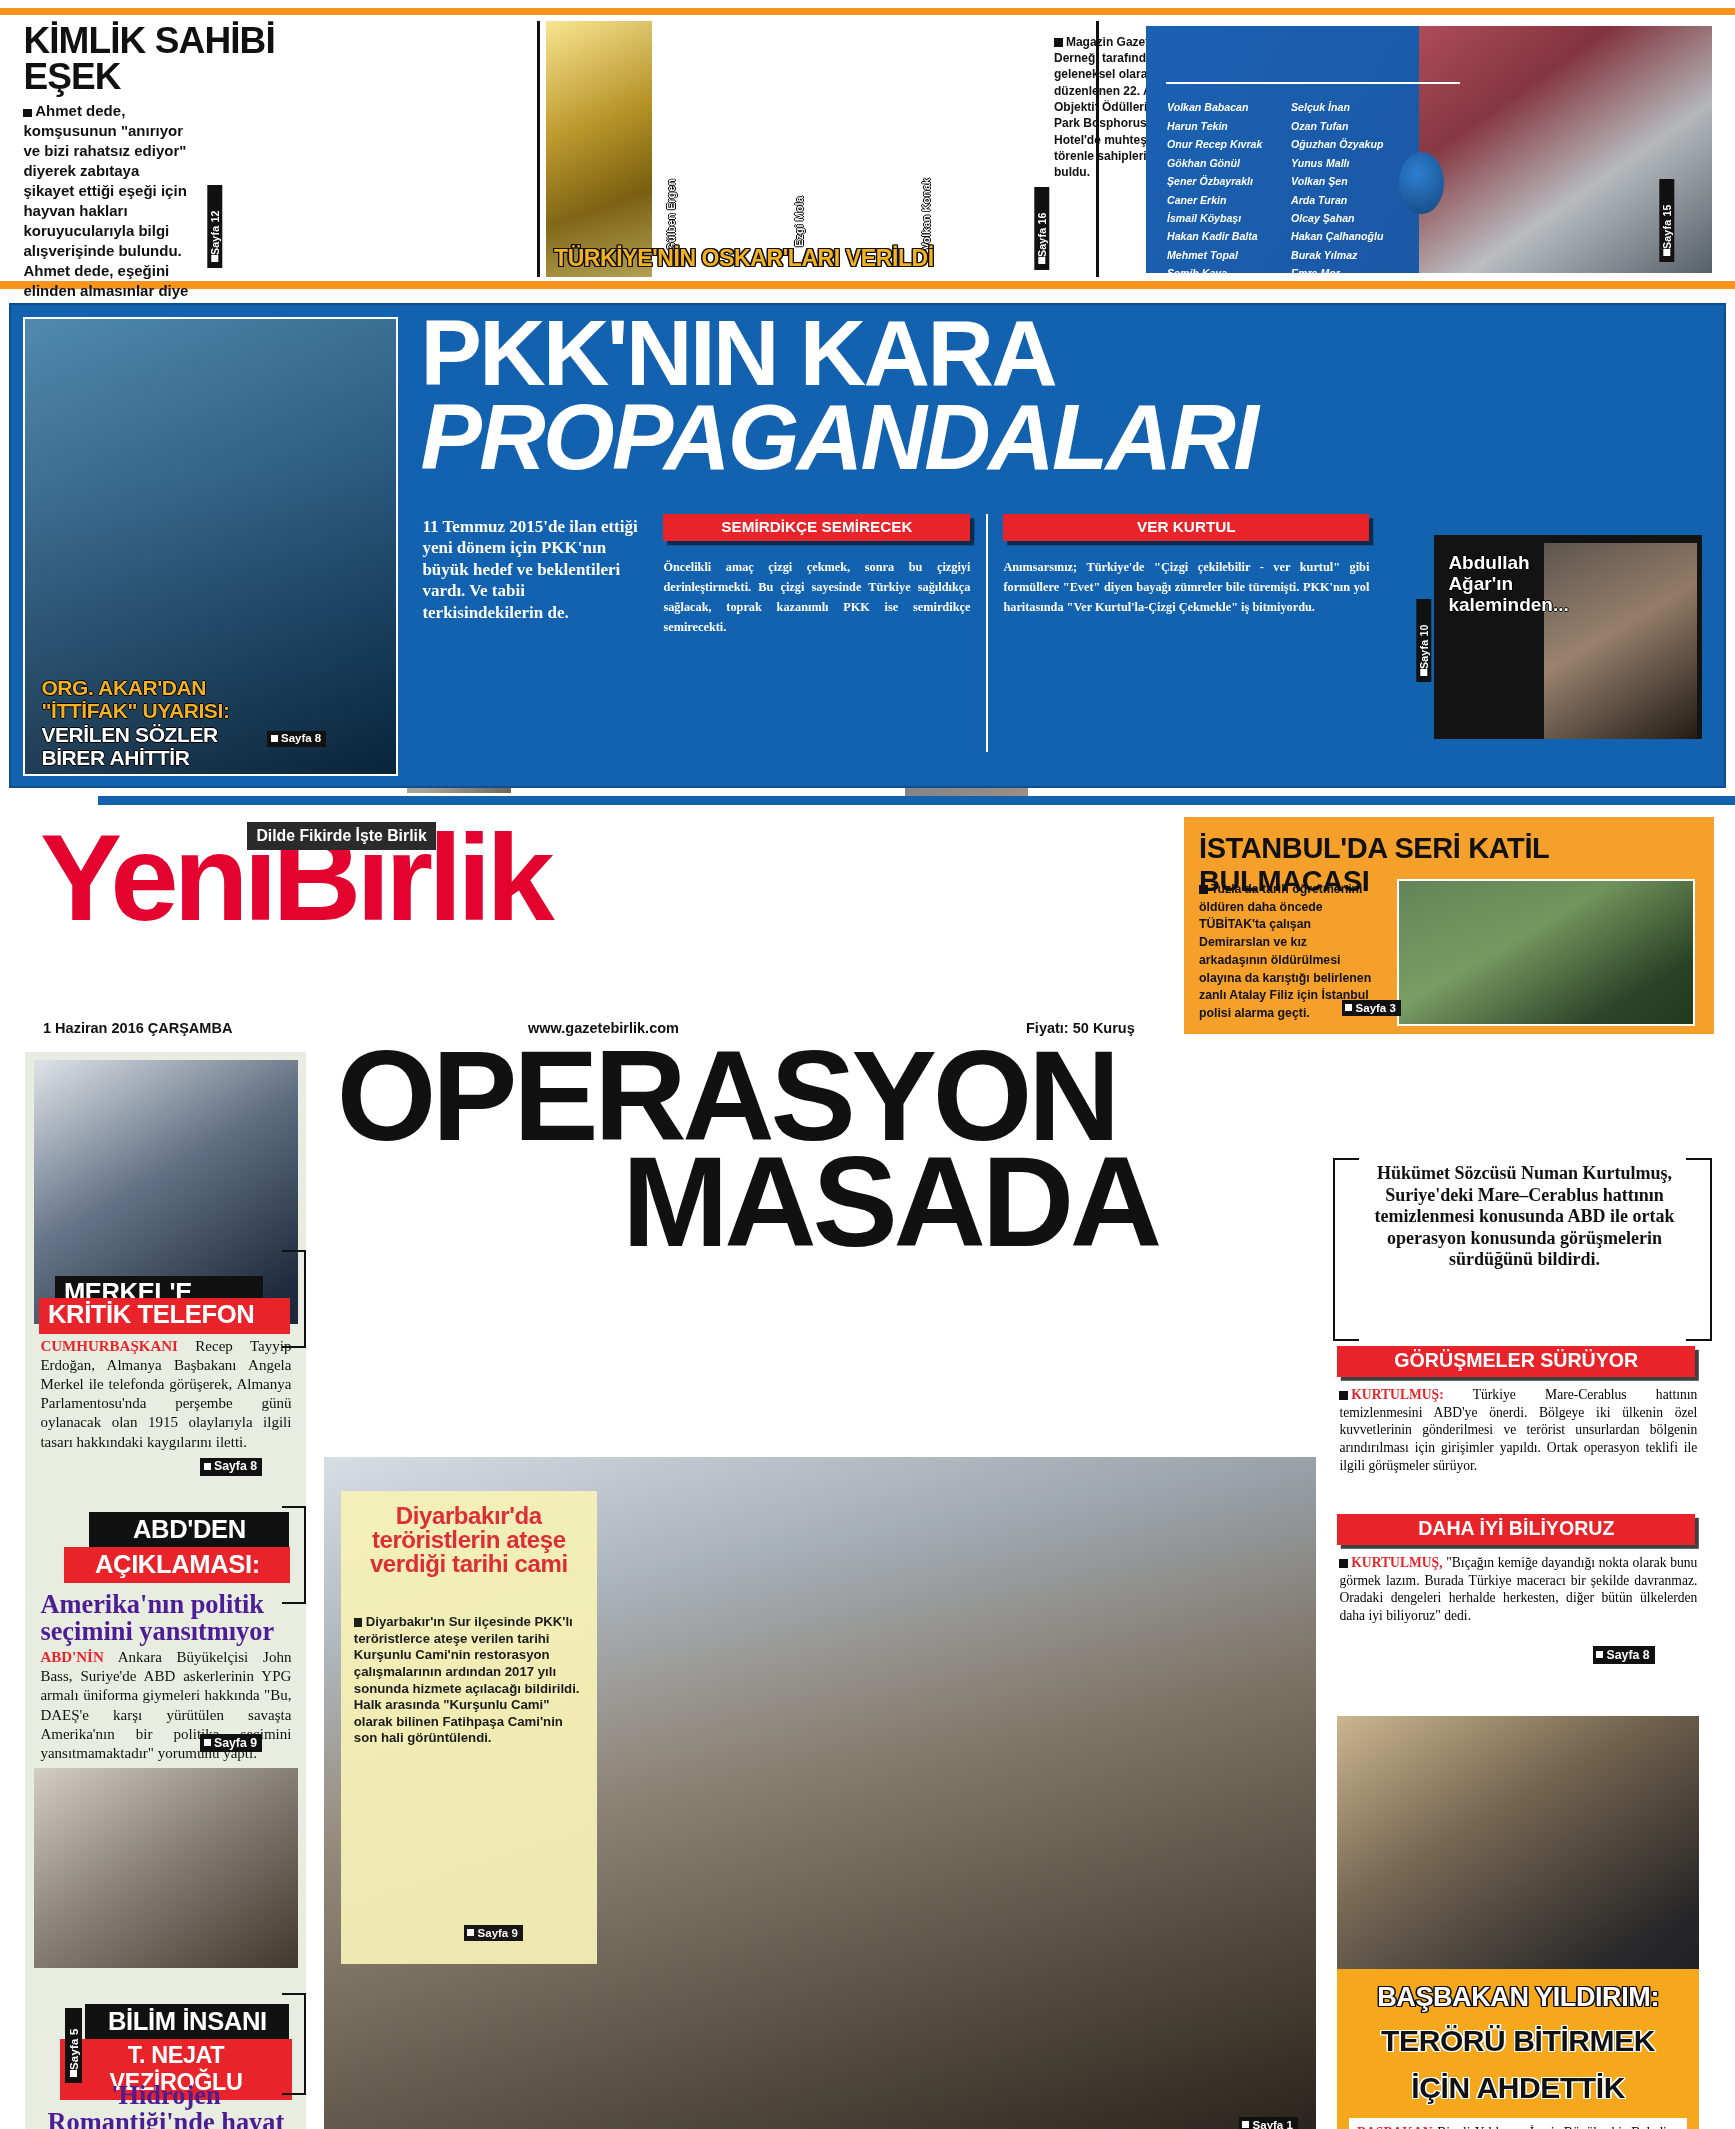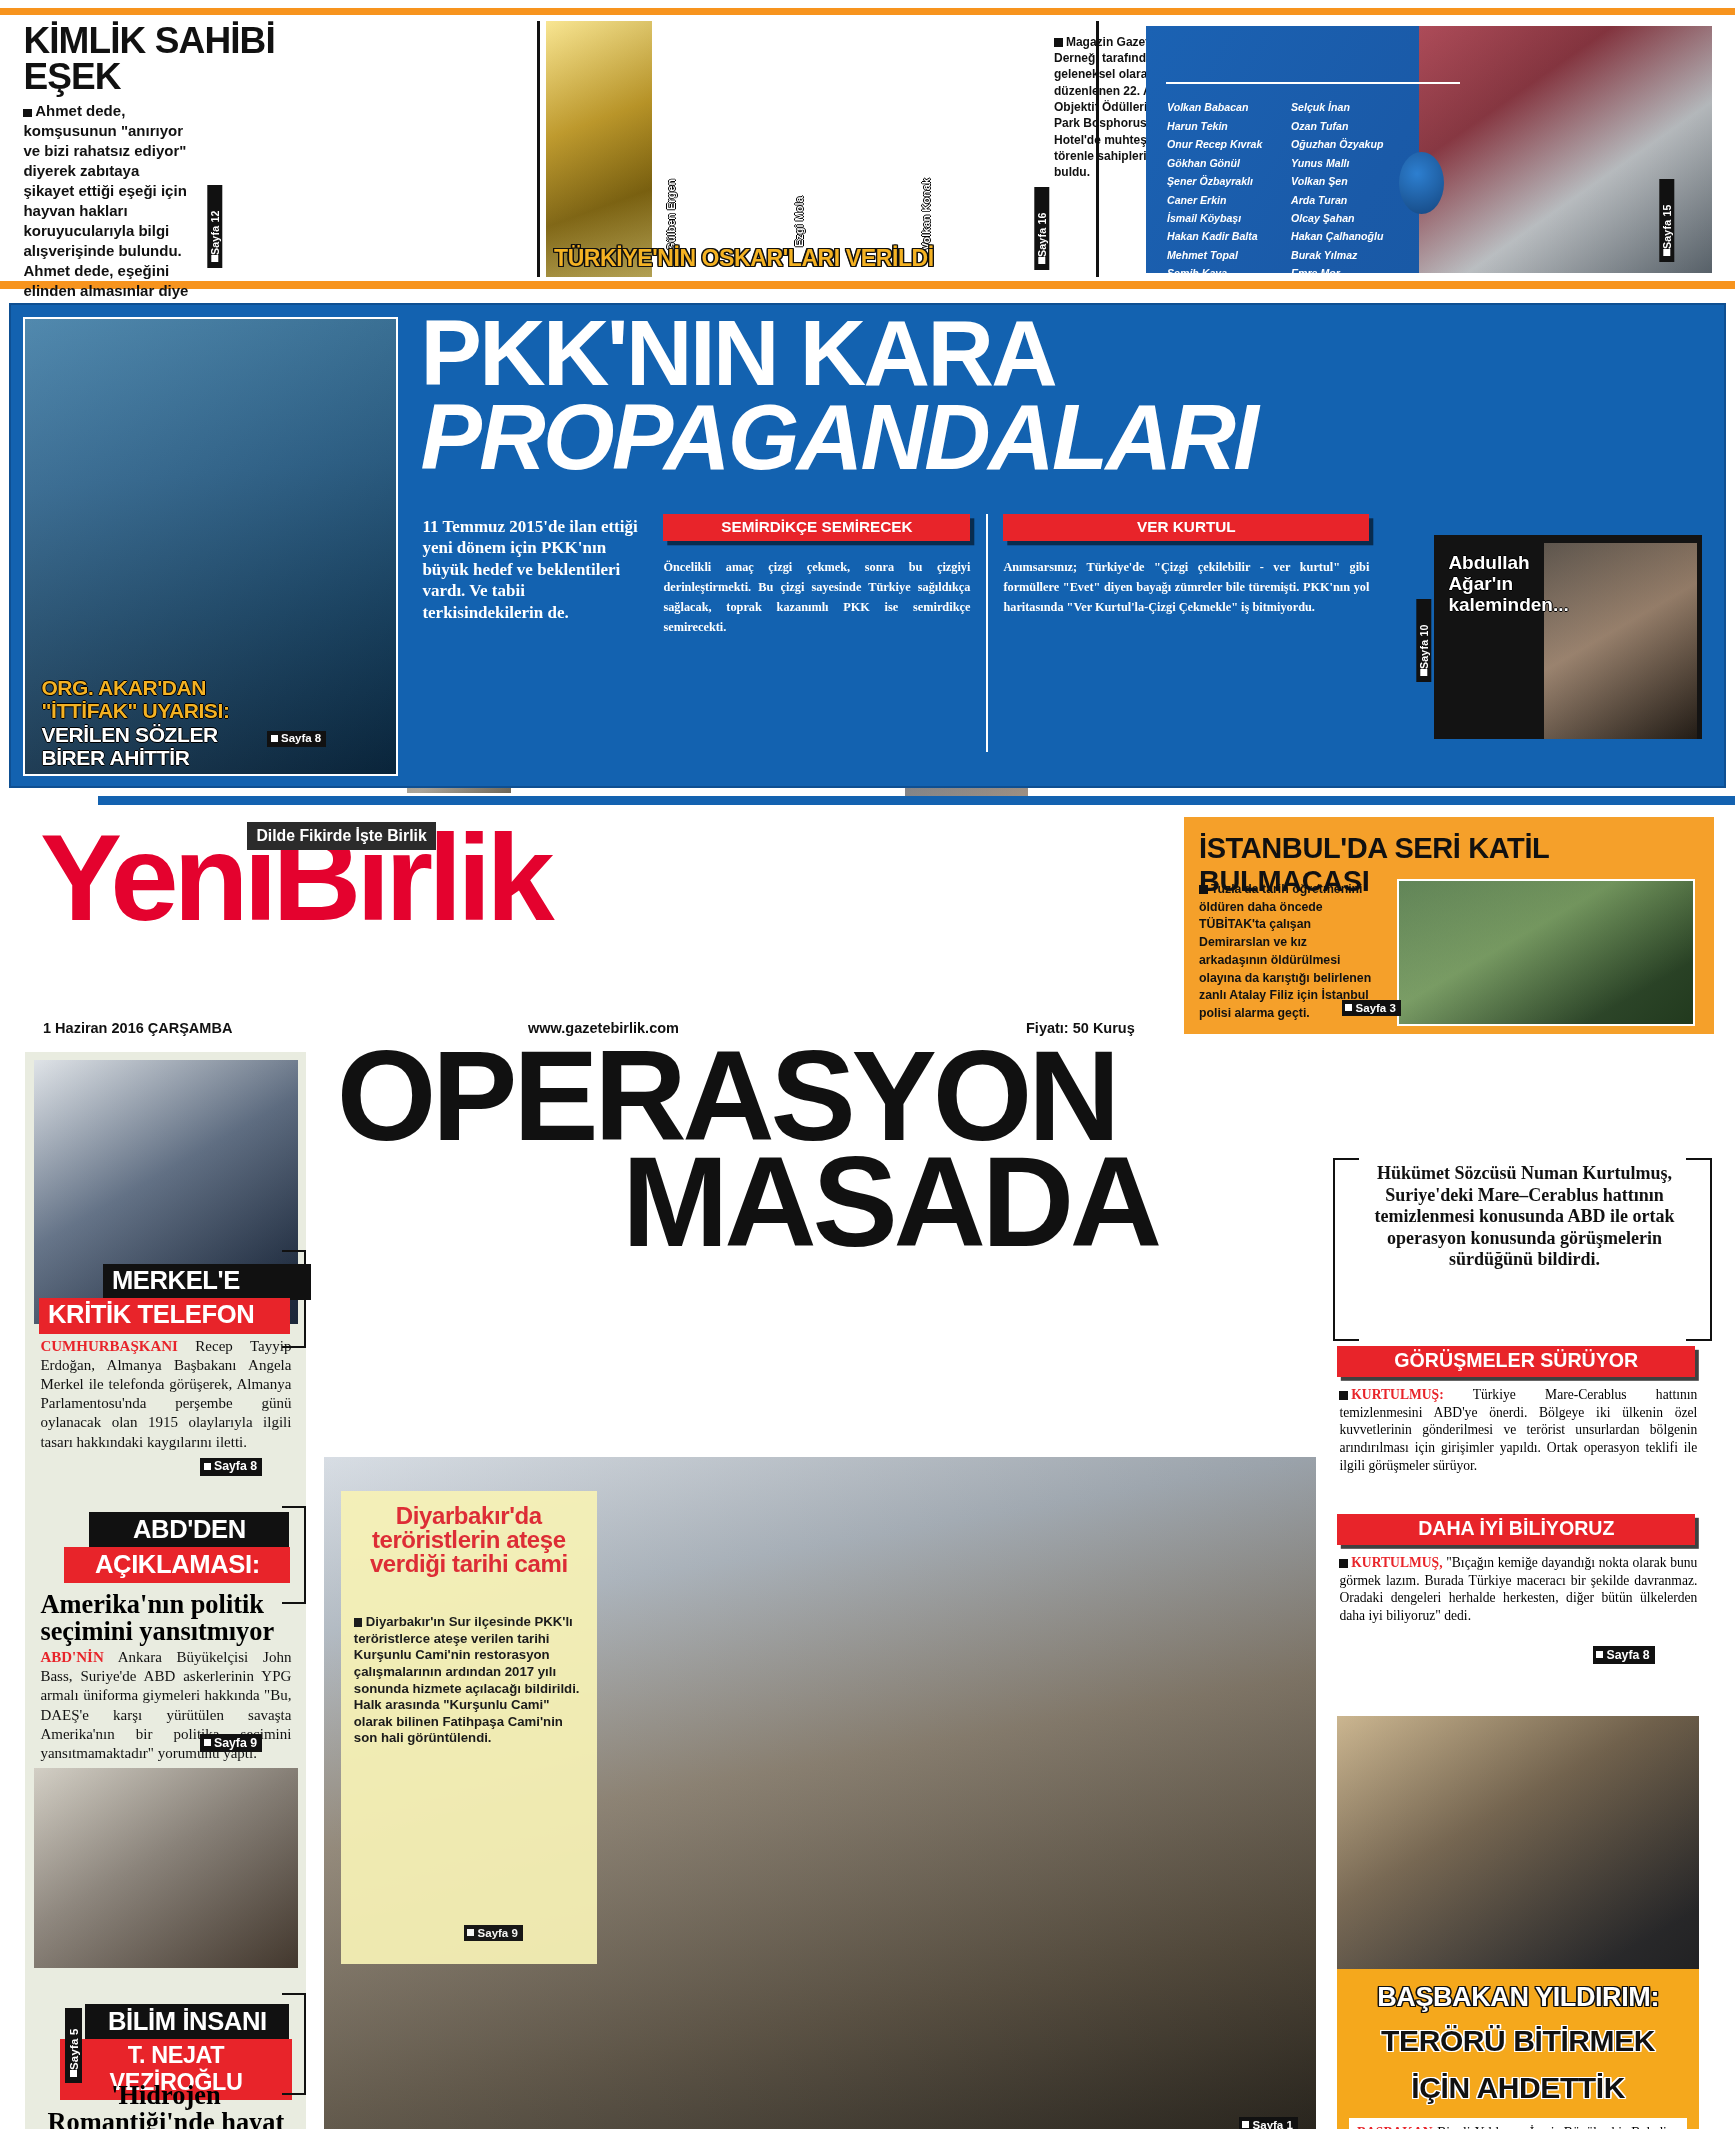--- a/index.html
+++ b/index.html
@@ -112,21 +112,21 @@
     font-family:"Liberation Sans",sans-serif; font-weight:bold; font-stretch:condensed;
     font-size:29px; color:#111; letter-spacing:-0.4px;
   }
   .seri-body { font-weight:bold; font-stretch:condensed; font-size:12.3px; line-height:1.44; color:#111;}
 
   
   .main { position:absolute; left:0; top:1052px; width:1735px; height:1621px; background:#fff;}
 
   .blk-head { background:#111; color:#fff; font-weight:bold; font-size:25.6px; padding:2.6px 8.5px 4.3px; letter-spacing:-0.4px;}
   .red-head { background:#e8242a; color:#fff; font-weight:bold; font-size:25.6px; padding:2.6px 8.5px 4.3px; letter-spacing:-0.4px;}
-  .kicker-serif { font-family:"Liberation Serif",serif; font-weight:bold; font-size:26.4px; line-height:1.03; color:#000000;}
+  .kicker-serif { font-family:"Liberation Serif",serif; font-weight:bold; font-size:26.4px; line-height:1.03; color:#4c1d95;}
   .body-serif { font-family:"Liberation Serif",serif; font-size:15px; line-height:1.28; color:#111; text-align:justify; }
   .red-lead { color:#e8242a; font-weight:bold; }
 
   
   .op-word {
     font-family:"Liberation Sans",sans-serif; font-weight:bold; font-stretch:condensed;
     color:#111; letter-spacing:-4.3px; line-height:.82;
   }
 
   
@@ -310,21 +310,21 @@
       </div>
     </div>
   </div>
 
   <div class="main">
 
     <div class="abs" style="left:25px;top:0px;width:281px;height:1621px;background:#e9ece0;">
 
       <div class="abs" style="left:9.4px;top:7.7px;width:264px;height:443px;">
         <div class="photo" style="width:264px;height:264px;background:linear-gradient(150deg,#d8dde2,#5b6d86 45%,#22324a 90%);"></div>
-        <div class="abs blk-head" style="left:21px;top:204px;width:208px;margin-left:48px;">MERKEL'E</div>
+        <div class="abs blk-head" style="left:21px;top:216px;width:208px;">MERKEL'E</div>
         <div class="abs red-head" style="left:5.1px;top:238px;width:251px;">KRİTİK TELEFON</div>
         <div class="abs bracket-tr" style="right:-7.7px;top:190px;width:24px;height:98px;border-width:2.6px 2.6px 2.6px 0;"></div>
         <div class="abs body-serif" style="left:6px;top:277px;width:251px;">
           <span class="red-lead serif">CUMHURBAŞKANI</span><span> Recep Tayyip Erdoğan, Almanya Başbakanı Angela Merkel ile telefonda görüşerek, Almanya Parlamentosu'nda perşembe günü oylanacak olan 1915 olaylarıyla ilgili tasarı hakkındaki kaygılarını iletti.</span>
         </div>
         <div class="sayfa-h abs" style="left:166px;top:398px;font-size:12.3px;">
           <span class="sq"></span>
             <span>Sayfa 8</span>
         </div>
       </div>

